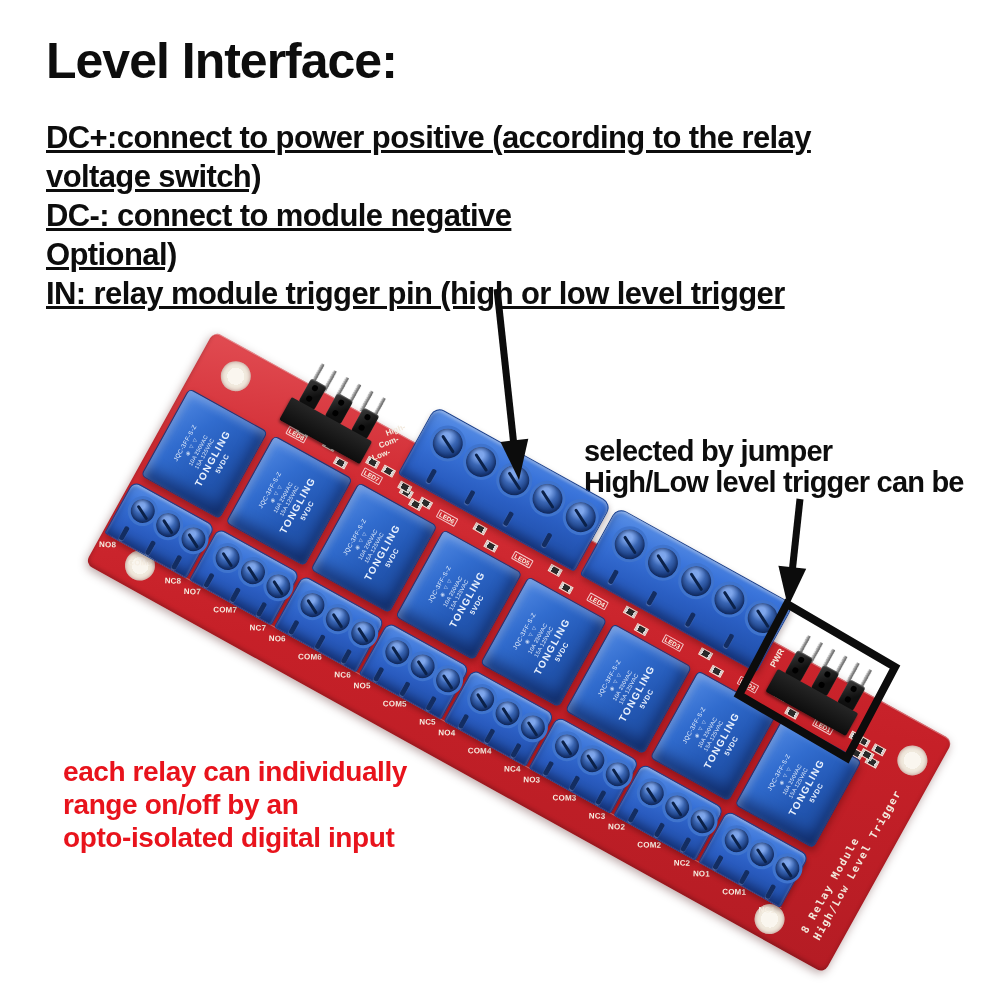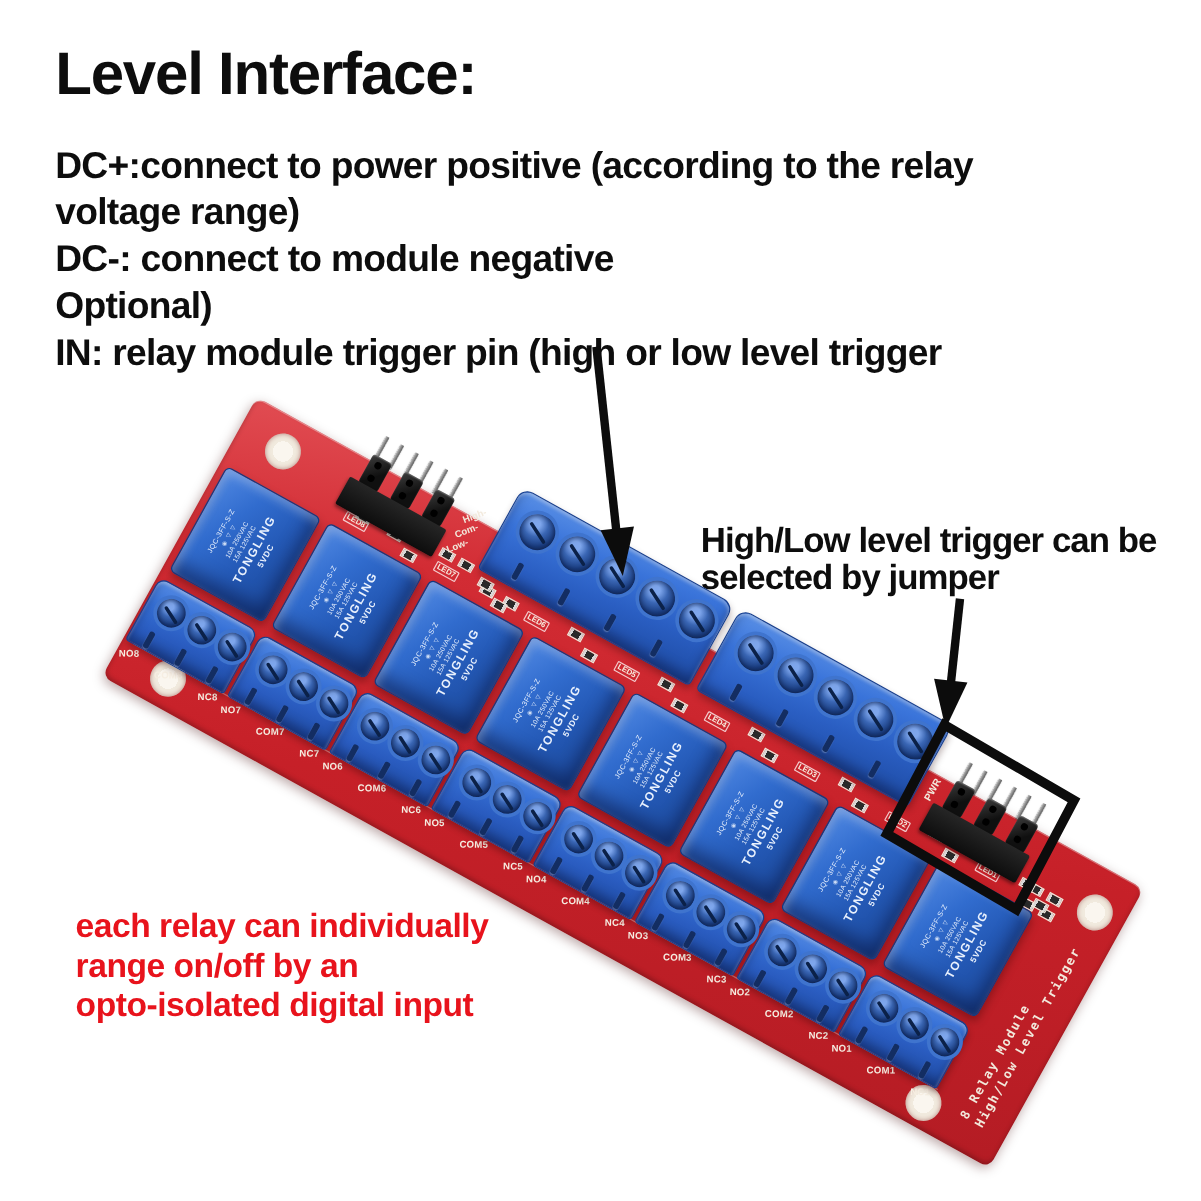--- a/index.html
+++ b/index.html
@@ -2,21 +2,21 @@
 <html><head>
 <meta charset="utf-8">
 <style>
   html,body{margin:0;padding:0;background:#fff;}
   .canvas{position:relative;width:1001px;height:1001px;background:#fff;overflow:hidden;
           font-family:"Liberation Sans",sans-serif;color:#0d0d0d;}
 
   
   .title{position:absolute;left:46px;top:32px;font-size:50px;font-weight:700;letter-spacing:-1px;white-space:nowrap;}
   .desc{position:absolute;left:46px;top:118px;font-size:31px;font-weight:700;line-height:39px;letter-spacing:-0.6px;}
-  .desc div{white-space:nowrap;}
+  .desc div{white-space:nowrap;text-decoration:underline;}
   .jumper-note{position:absolute;left:584px;top:436px;font-size:29px;font-weight:700;line-height:31px;letter-spacing:-0.8px;}
   .jumper-note div{white-space:nowrap;}
   .opto-note{position:absolute;left:63px;top:755px;font-size:28px;font-weight:700;line-height:33px;letter-spacing:-0.4px;}
   .opto-note div{white-space:nowrap;}
 
   
   .board{position:absolute;left:214px;top:331px;width:845px;height:266px;
          transform:rotate(29deg);transform-origin:0 0;border-radius:8px;
          background:linear-gradient(160deg,#e14c52 0%,#d22c34 22%,#c62028 55%,#b41c24 100%);
          box-shadow:0 3px 10px rgba(60,0,0,.35), inset 0 1px 0 rgba(255,255,255,.35), inset 0 -2px 4px rgba(0,0,0,.25);
@@ -89,28 +89,28 @@
   .overlay{position:absolute;left:0;top:0;z-index:7;pointer-events:none;}
 </style>
 </head>
 <body>
 
 <div class="canvas">
 
   <div class="title">Level Interface:</div>
   <div class="desc">
       <div>DC+:connect to power positive (according to the relay</div>
-      <div>voltage range)</div>
+      <div>voltage switch)</div>
       <div>DC-: connect to module negative</div>
       <div>Optional)</div>
       <div>IN: relay module trigger pin (high or low level trigger</div>
     </div>
   <div class="jumper-note">
+      <div>selected by jumper</div>
       <div>High/Low level trigger can be</div>
-      <div>selected by jumper</div>
     </div>
   <div class="opto-note" style="color: rgb(232, 19, 28);">
       <div>each relay can individually</div>
       <div>range on/off by an</div>
       <div>opto-isolated digital input</div>
     </div>
 
   <div class="board">
     <div class="bottomline"></div>
     <div class="jlabels silk">

